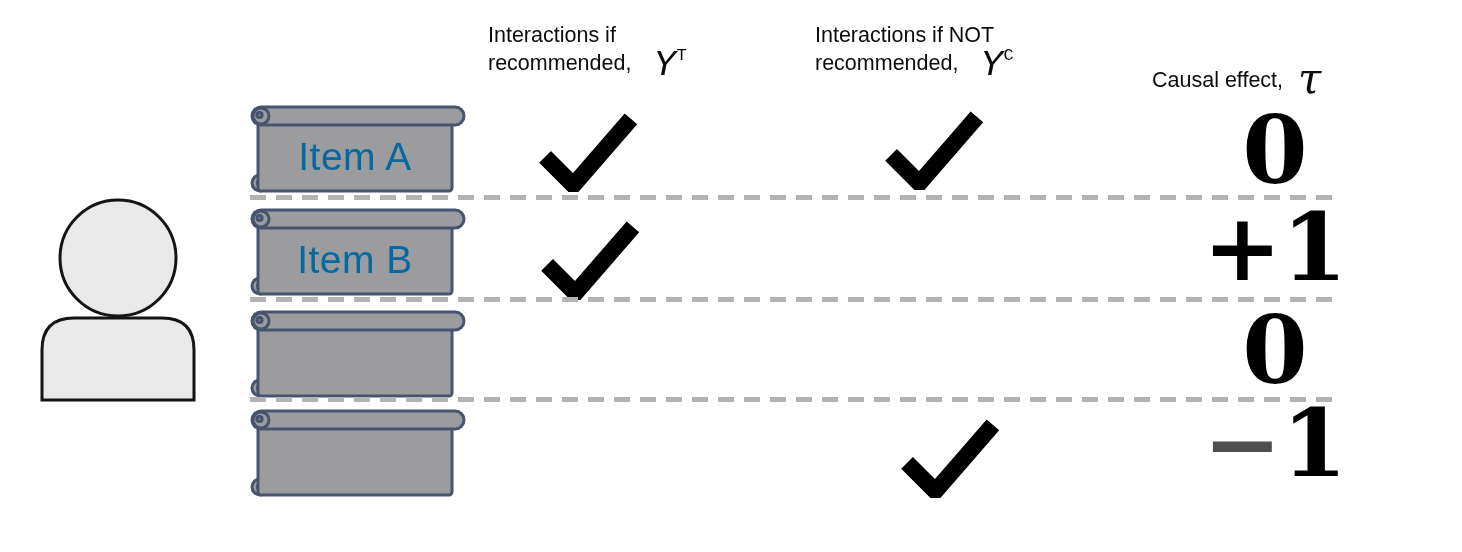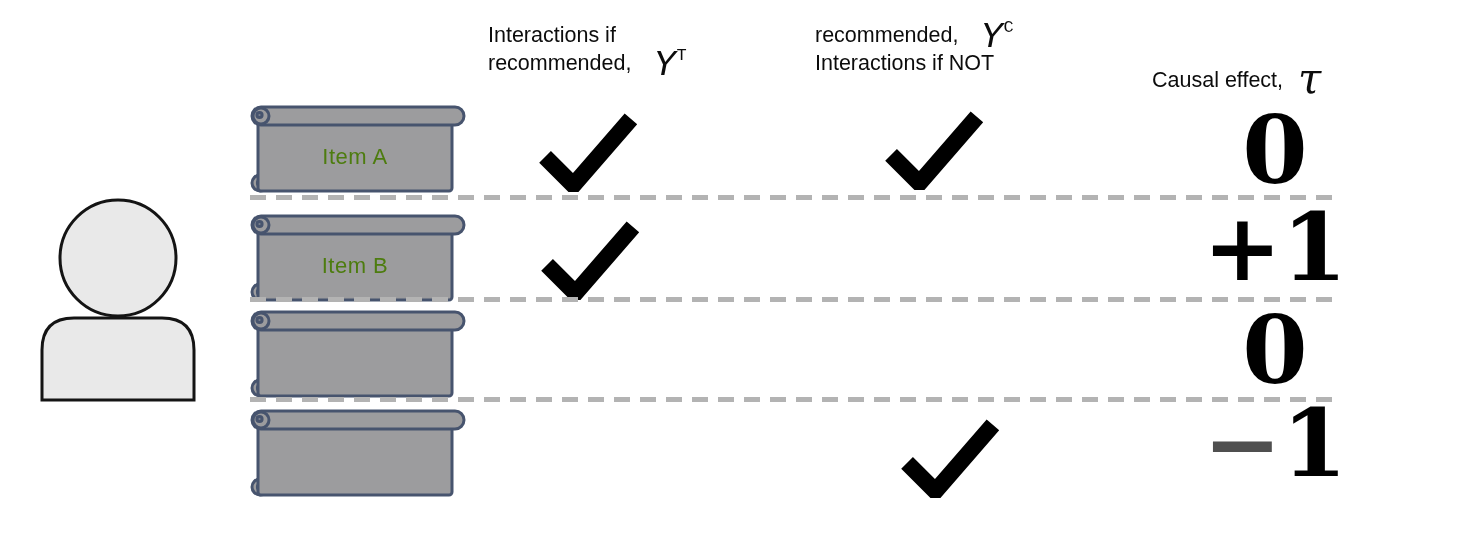--- a/index.html
+++ b/index.html
@@ -47,22 +47,22 @@
   .scroll-item{
     position:absolute;
     left:248px;
     width:220px;height:92px;
   }
   .scroll-item svg{position:absolute;left:0;top:0;}
   .item-label{
     position:absolute;
     left:14px;right:20px;top:22px;bottom:6px;
     display:flex;align-items:center;justify-content:center;
-    color:#4d7c0f;
-    font-size:22px;
+    color:#0369a1;
+    font-size:39px;
     letter-spacing:0.5px;
   }
   
   .check{position:absolute;width:104px;height:80px;}
   
   .dashline{
     position:absolute;
     left:250px;width:1082px;height:5px;
     background:repeating-linear-gradient(90deg,#b3b3b3 0 16px,transparent 16px 26px);
   }
@@ -104,25 +104,25 @@
 
   <div class="col-header" style="left:488px;top:21px">
     <div>Interactions if</div>
     <div>
       <span>recommended,</span>
       <span class="math-sym"><span>Y</span><sup>T</sup></span>
     </div>
   </div>
 
   <div class="col-header" style="left:815px;top:21px">
+    <div>Interactions if NOT</div>
     <div>
       <span>recommended,</span>
       <span class="math-sym"><span>Y</span><sup>C</sup></span>
     </div>
-    <div>Interactions if NOT</div>
   </div>
 
   <div class="col-header" style="left:1152px;top:66px">
     <span>Causal effect,</span>
     <span class="tau-sym">τ</span>
   </div>
 
   <svg style="position:absolute;left:34px;top:197px" width="168" height="206" viewBox="0 0 168 206">
     <circle cx="84" cy="61" r="58" fill="#e9e9e9" stroke="#141414" stroke-width="3"></circle>
     <path d="M8 203 L8 153 Q8 121 40 121 L128 121 Q160 121 160 153 L160 203 Z" fill="#e9e9e9" stroke="#141414" stroke-width="3"></path>
@@ -137,21 +137,21 @@
   <svg class="check" style="left:536px;top:112px" viewBox="0 0 104 82">
       <use href="#checkShape"></use>
     </svg>
   <svg class="check" style="left:882px;top:110px" viewBox="0 0 104 82">
       <use href="#checkShape"></use>
     </svg>
   <div class="effect" style="top:103px"><span class="sign"></span><span>0</span></div>
 
   <div class="dashline" style="top:195px"></div>
 
-  <div class="scroll-item" style="top:212px">
+  <div class="scroll-item" style="top:206px">
     <svg width="220" height="92" viewBox="0 0 220 92">
         <use href="#scrollShape"></use>
       </svg>
     <span class="item-label">Item B</span>
   </div>
   <svg class="check" style="left:538px;top:220px" viewBox="0 0 104 82">
       <use href="#checkShape"></use>
     </svg>
   <div class="effect" style="top:200px"><span class="sign">+</span><span>1</span></div>
 

